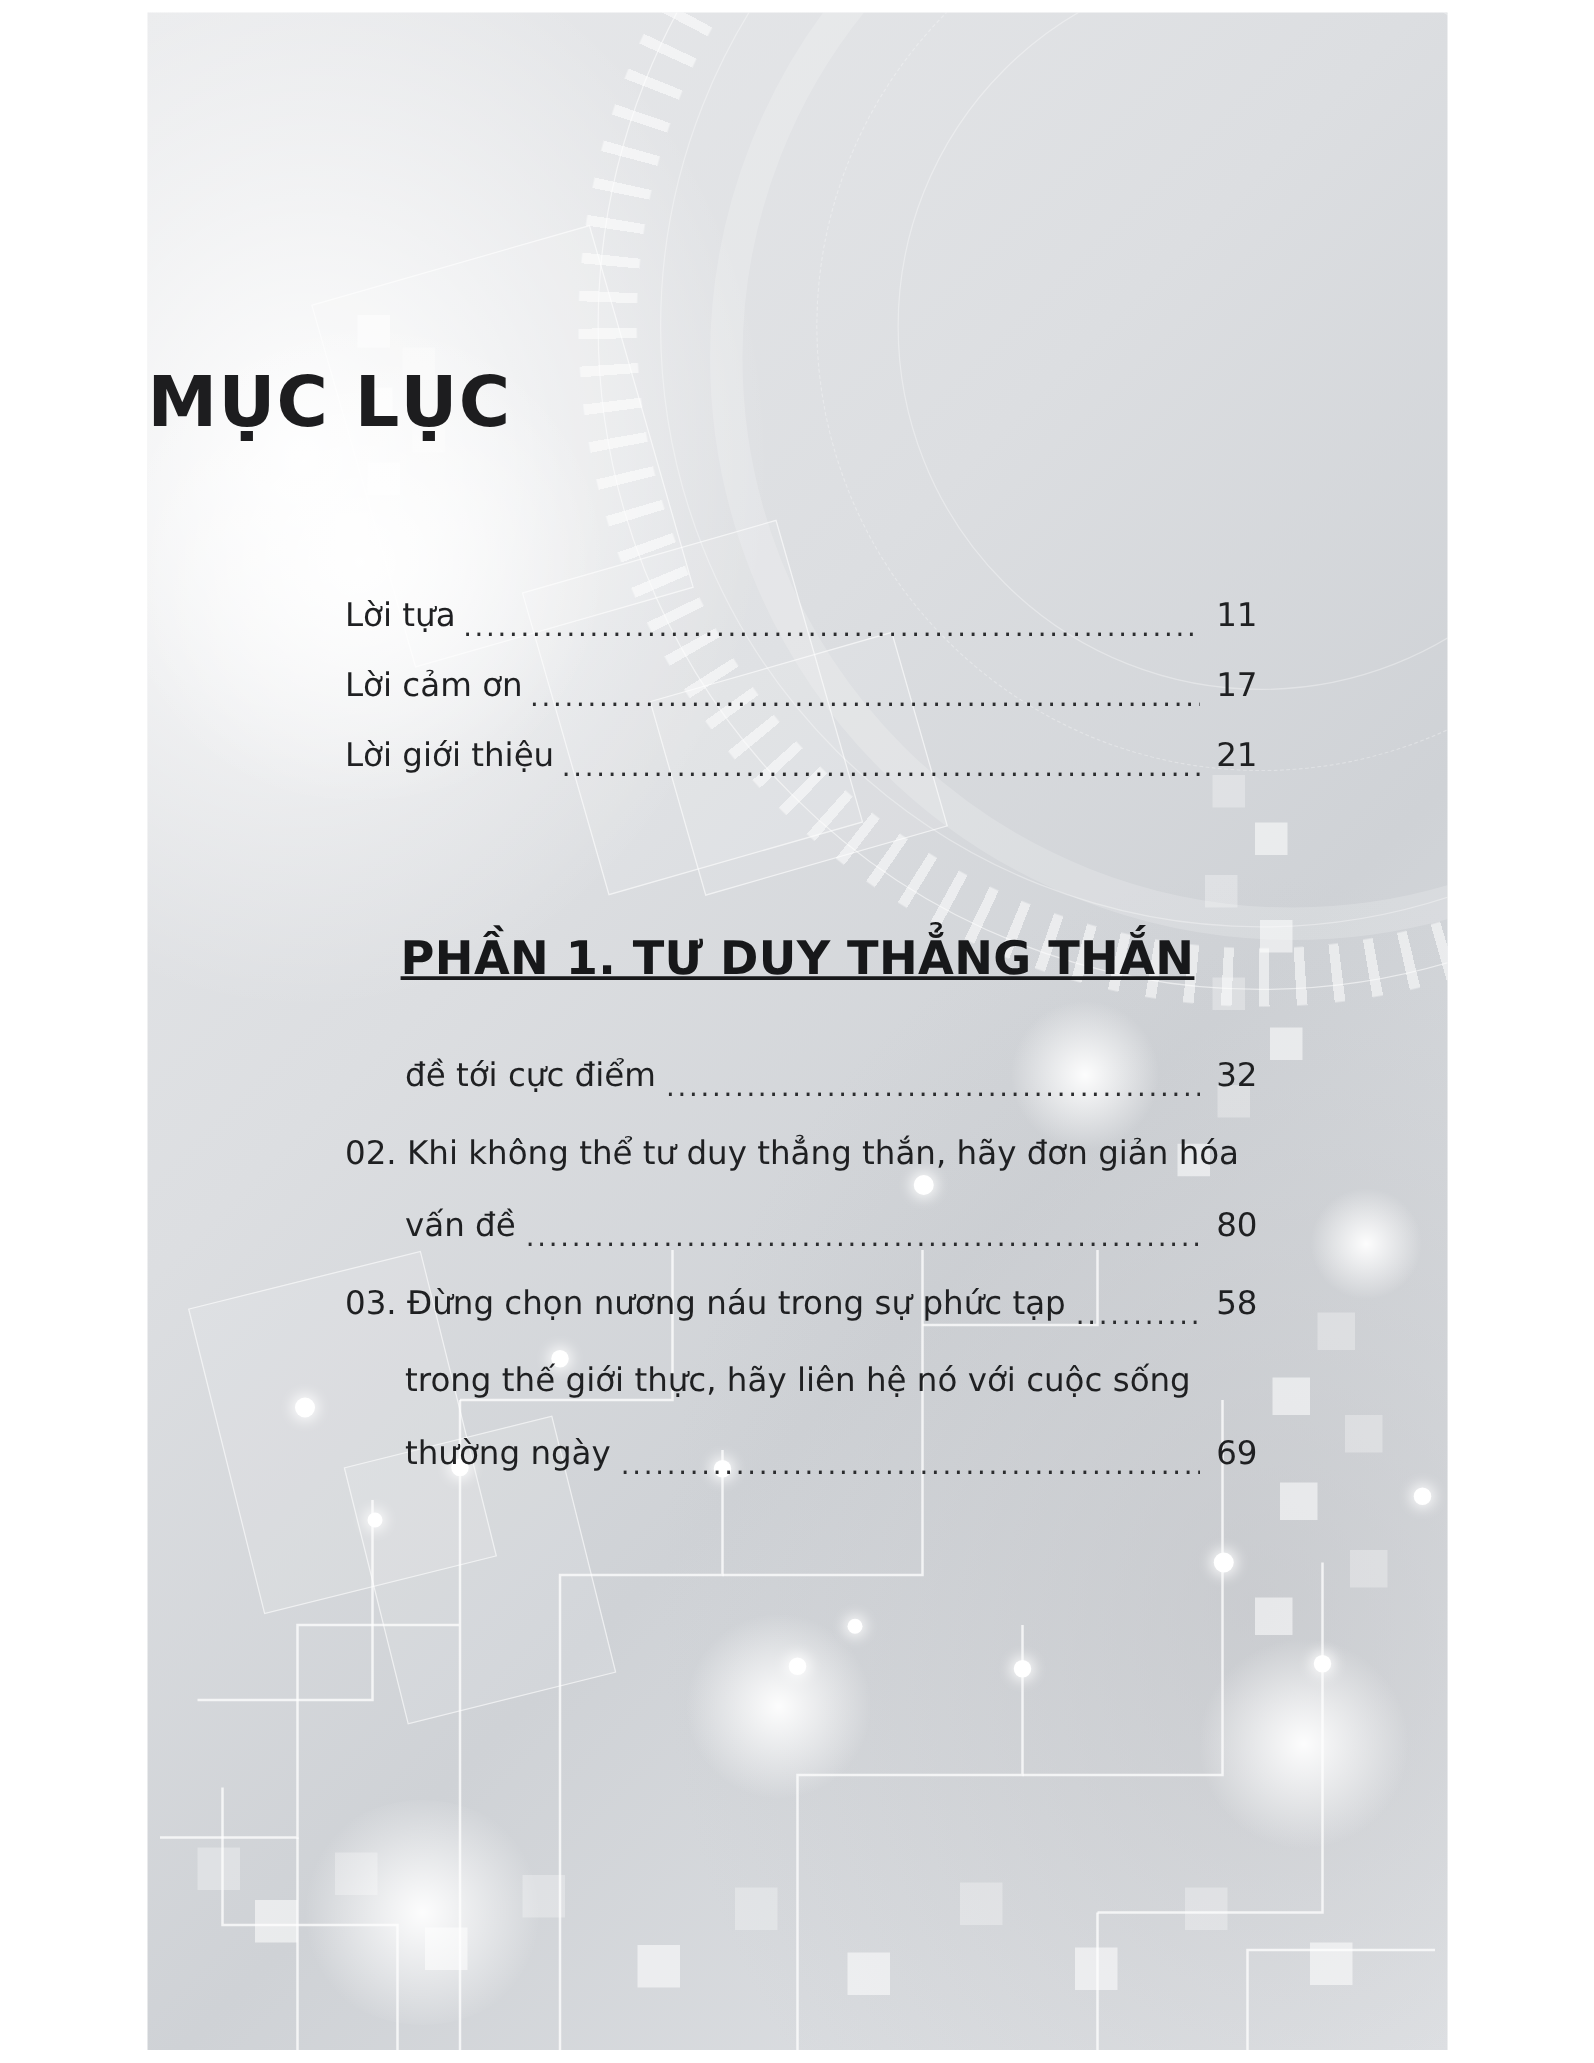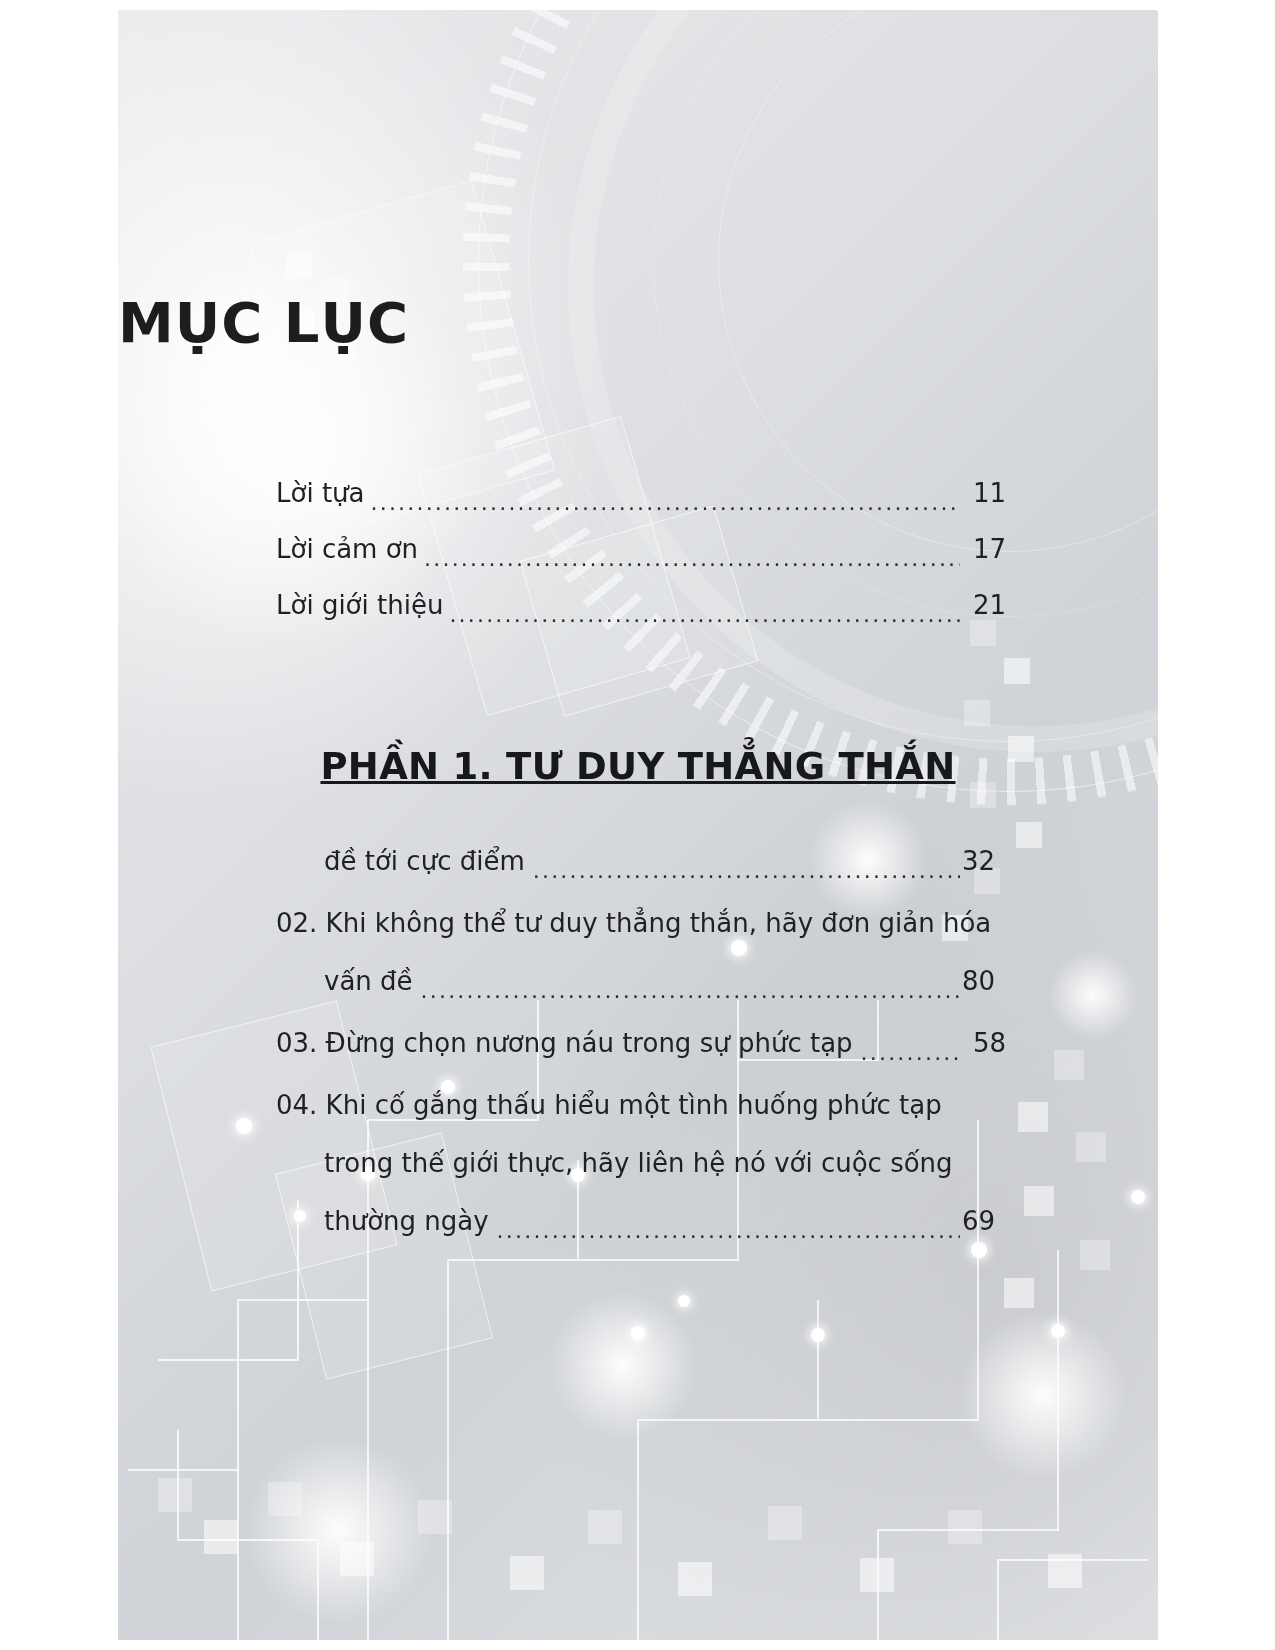--- a/index.html
+++ b/index.html
@@ -185,21 +185,21 @@
     flex: 1 1 auto;
     overflow: hidden;
     margin: 0 2px 8px 8px;
     height: 1em;
     line-height: 1em;
     letter-spacing: 2.2px;
     font-size: 22px;
     color: #2b2c2e;
     white-space: nowrap;
   }
-  .chapter .line2 .page-num { flex: 0 0 auto; min-width: 44px; text-align: left; }
+  .chapter .line2 .page-num { flex: 0 0 auto; min-width: 44px; text-align: right; }
 
   .chapter.single {
     display: flex;
     align-items: flex-end;
     line-height: 58px;
     white-space: nowrap;
   }
   .chapter.single .label { flex: 0 0 auto; }
   .chapter.single .dots {
     flex: 1 1 auto; overflow: hidden; margin: 0 2px 8px 8px;
@@ -364,21 +364,20 @@
         </div>
       </div>
 
       <div class="chapter single">
         <span class="label">03. Đừng chọn nương náu trong sự phức tạp</span>
         <span class="dots">.........................................................................................................................</span>
         <span class="page-num">58</span>
       </div>
 
       <div class="chapter">
-        <div class="line1">04. Khi cố gắng thấu hiểu một tình huống phức tạp</div>
         <div class="line1" style="padding-left:48px;">trong thế giới thực, hãy liên hệ nó với cuộc sống</div>
         <div class="line2">
           <span class="label">thường ngày</span>
           <span class="dots">.........................................................................................................................</span>
           <span class="page-num">69</span>
         </div>
       </div>
 
     </div>
   </div>

